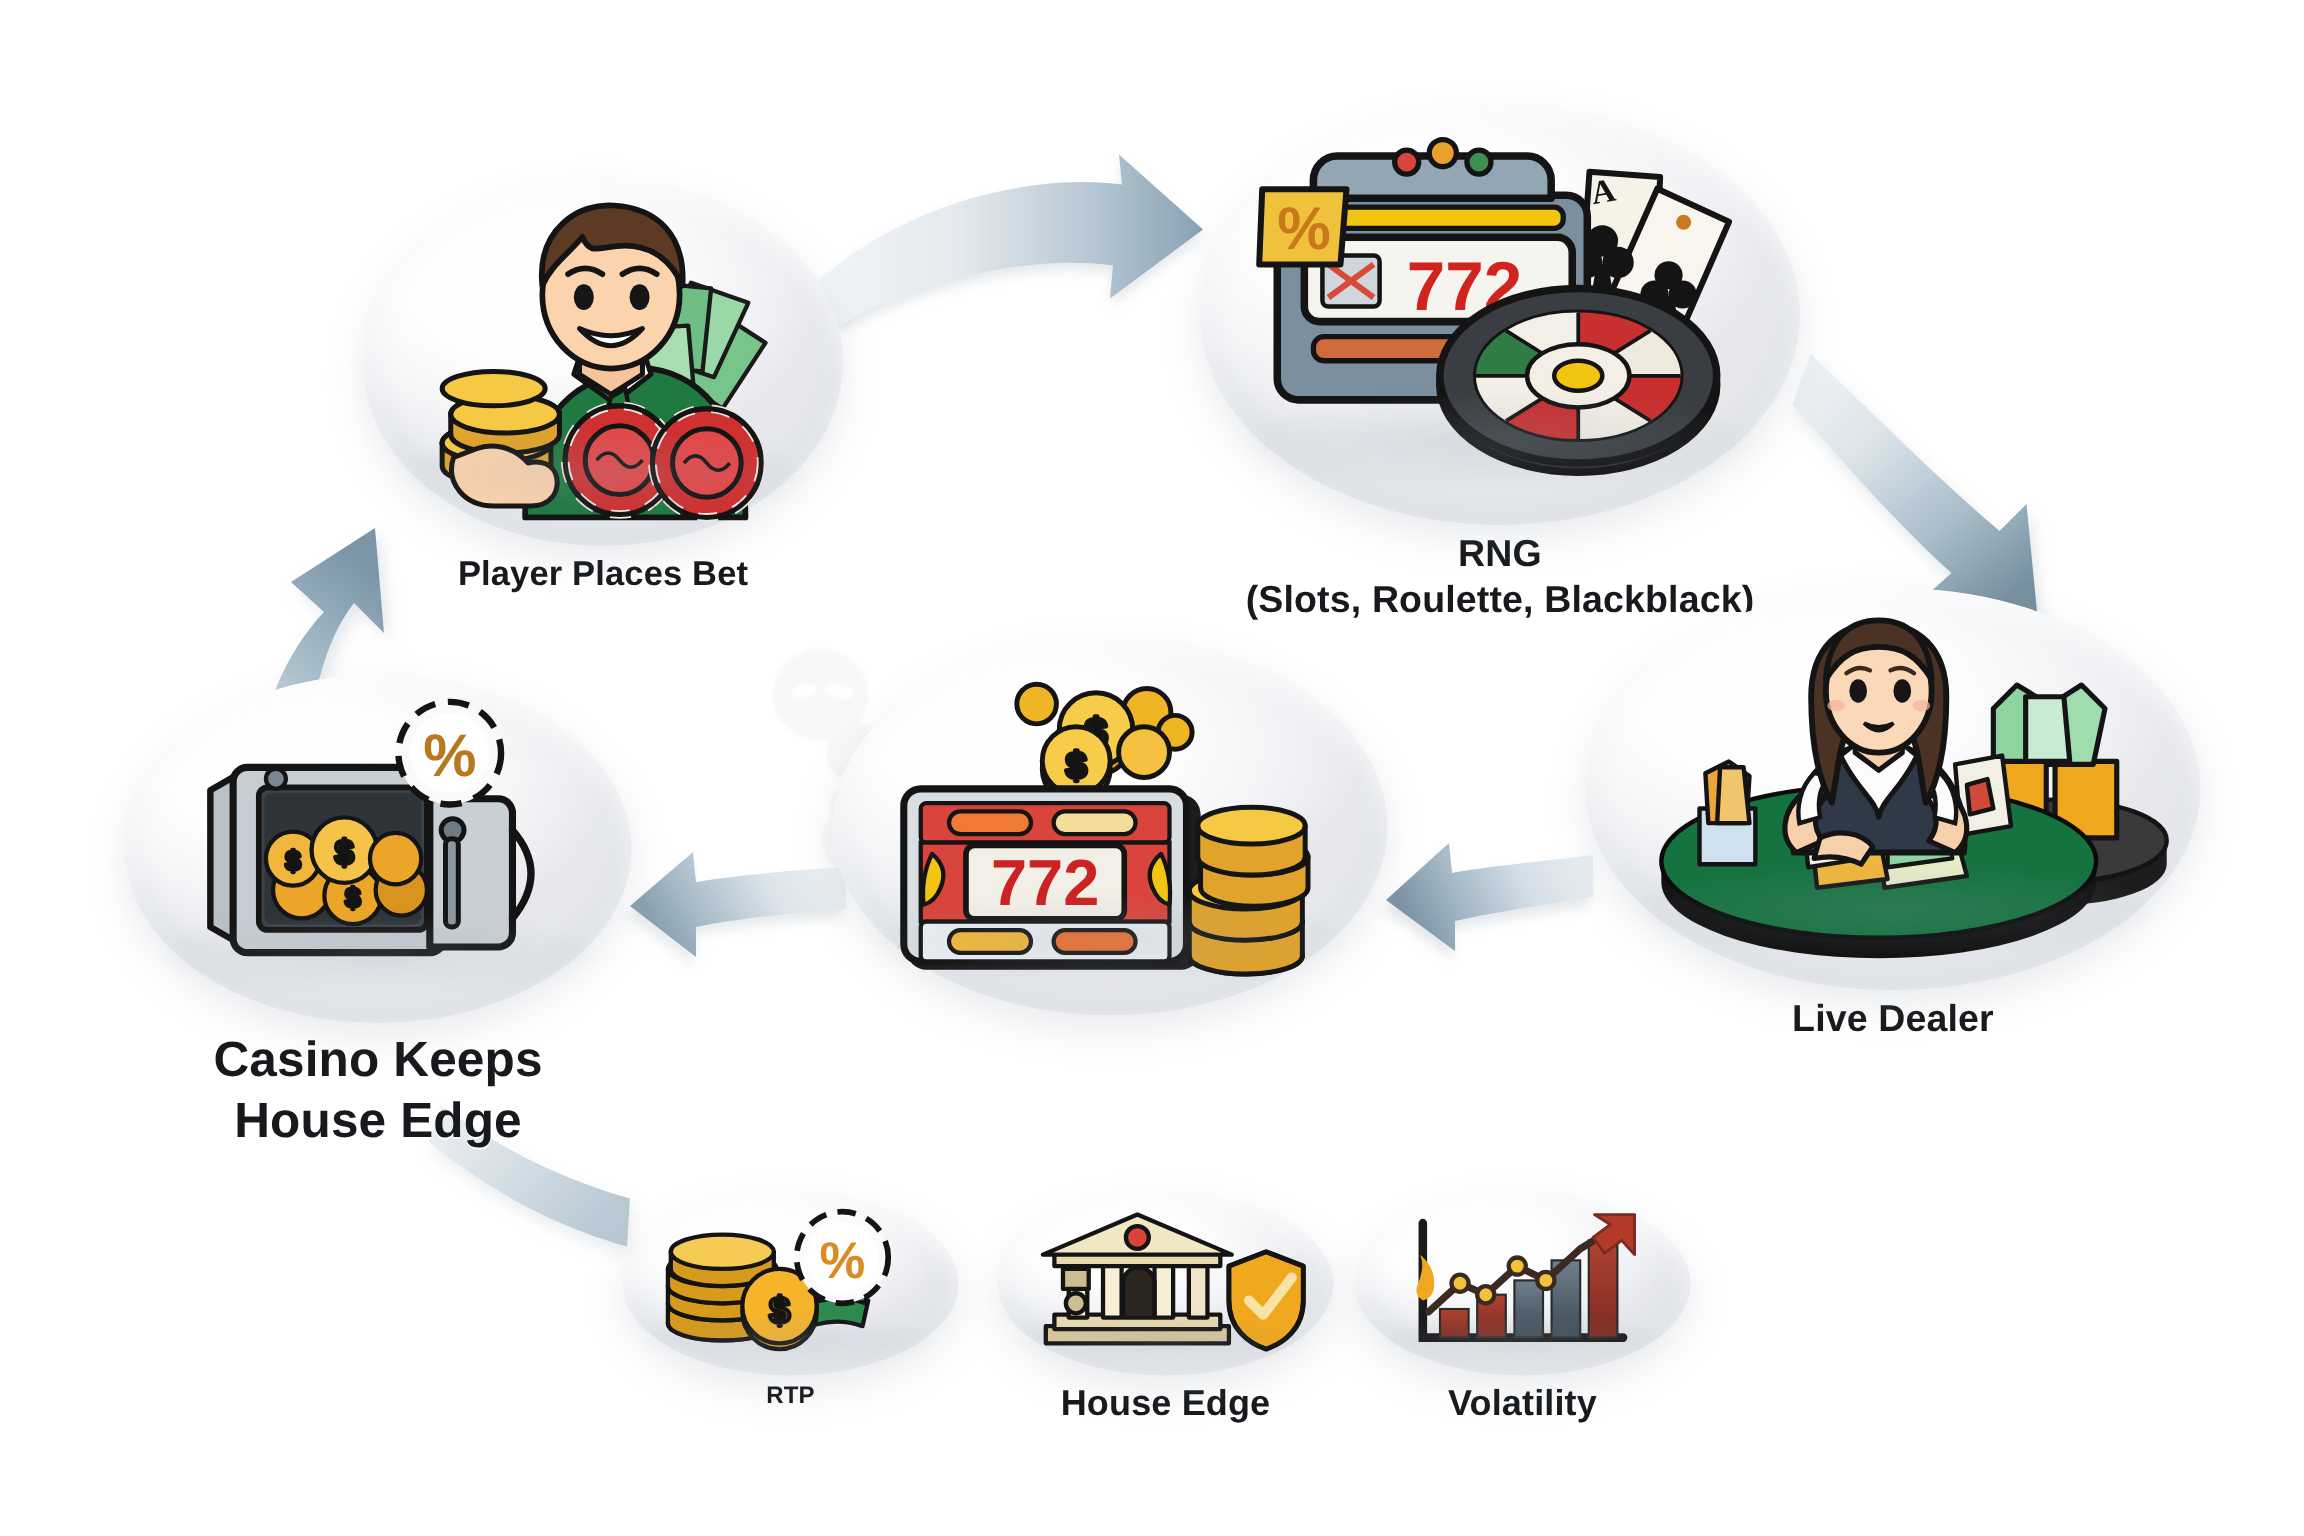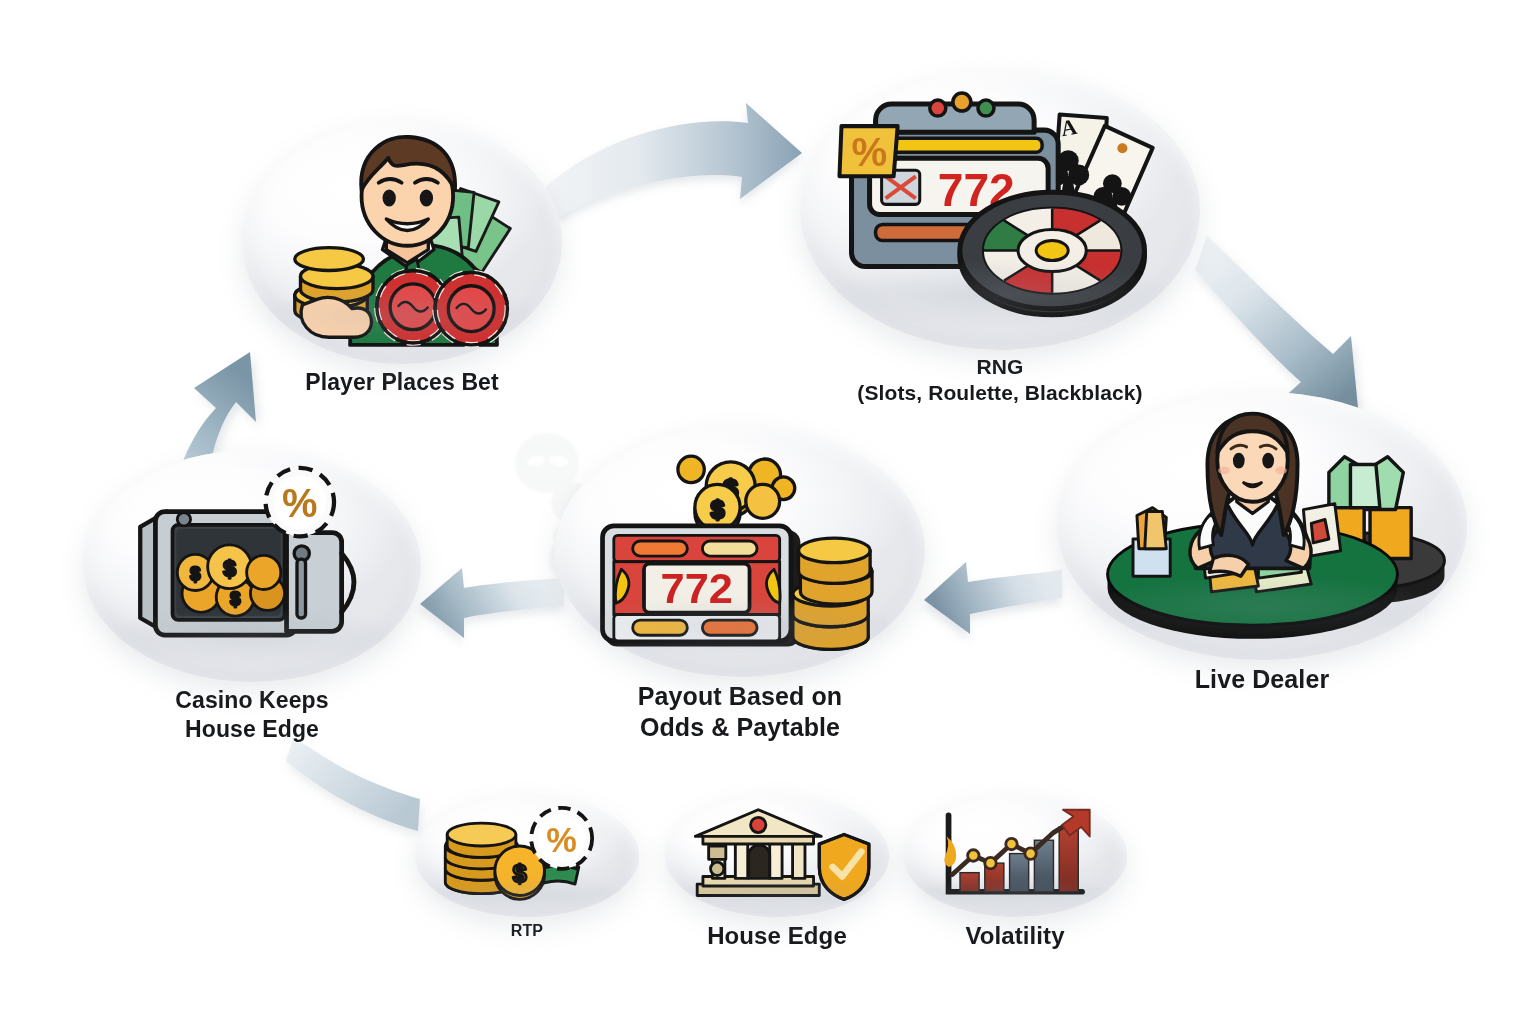--- a/index.html
+++ b/index.html
@@ -324,21 +324,21 @@
             <path d="M222 160 L270 130 A68 42 0 0 1 290 160 Z" fill="#eee9dc"></path>
           </g>
           <g stroke="#141414" stroke-width="2.5">
             <path d="M154 160 H290 M222 118 V202 M174 130 L270 190 M270 130 L174 190"></path>
           </g>
           <ellipse cx="222" cy="160" rx="34" ry="21" fill="#f3efe6" stroke="#141414" stroke-width="3"></ellipse>
           <ellipse cx="222" cy="160" rx="16" ry="10" fill="#f2c513" stroke="#141414" stroke-width="3"></ellipse>
         </svg>
       </div>
     </div>
-    <div class="caption" style="font-size:21px;">RNG
+    <div class="caption" style="font-size:25px;">RNG
 (Slots, Roulette, Blackblack)</div>
   </div>
 
   <div class="node" style="left:1052px;top:392px;width:420px;">
     <div class="disc" style="width:410px;height:268px;">
       <div class="art">
         <svg viewBox="0 0 360 230">
 
           <ellipse cx="290" cy="152" rx="76" ry="28" fill="#2b2b2b"></ellipse>
           <path d="M214 152 v14 a76 28 0 0 0 152 0 v-14z" fill="#1d1d1d"></path>
@@ -450,22 +450,20 @@
             <path d="M216 160 v22 a40 13 0 0 0 80 0 v-22z" fill="#e0a32b"></path>
             <ellipse cx="256" cy="160" rx="40" ry="13" fill="#f6c944"></ellipse>
             <path d="M224 136 v22 a38 13 0 0 0 76 0 v-22z" fill="#e0a32b"></path>
             <ellipse cx="262" cy="136" rx="38" ry="13" fill="#f6c944"></ellipse>
             <path d="M222 114 v22 a38 13 0 0 0 76 0 v-22z" fill="#e0a32b"></path>
             <ellipse cx="260" cy="114" rx="38" ry="13" fill="#f6c944"></ellipse>
           </g>
         </svg>
       </div>
     </div>
-    <div class="caption" style="font-size:25px;">Payout Based on
-Odds &amp; Paytable</div>
   </div>
 
   <div class="node" style="left:72px;top:450px;width:360px;">
     <div class="disc" style="width:338px;height:232px;">
       <div class="art">
         <svg viewBox="0 0 300 210">
 
           <path d="M160 62 L206 44 L214 72 L168 90z" fill="#8f9aa2" stroke="#141414" stroke-width="3.5" stroke-linejoin="round"></path>
 
           <path d="M32 64 L60 48 L60 176 L32 160z" fill="#b9c1c7" stroke="#141414" stroke-width="4.5" stroke-linejoin="round"></path>
@@ -495,21 +493,21 @@
 
           <circle cx="202" cy="92" r="8" fill="#6f7a82" stroke="#141414" stroke-width="3.5"></circle>
           <rect x="197" y="98" width="9" height="62" rx="4" fill="#8d979e" stroke="#141414" stroke-width="3.5"></rect>
 
           <circle cx="200" cy="38" r="36" fill="#fafafa" stroke="#141414" stroke-width="4.5" stroke-dasharray="15 9"></circle>
           <circle cx="200" cy="38" r="28" fill="#ffffff"></circle>
           <text x="200" y="54" text-anchor="middle" font-family="'Liberation Sans',sans-serif" font-size="42" font-weight="bold" fill="#b8781e">%</text>
         </svg>
       </div>
     </div>
-    <div class="caption" style="font-size:23px;">Casino Keeps
+    <div class="caption" style="font-size:33px;">Casino Keeps
 House Edge</div>
   </div>
 
   <div class="node" style="left:412px;top:795px;width:230px;">
     <div class="disc" style="width:224px;height:122px;">
       <div class="art">
         <svg viewBox="0 0 200 110">
           <g stroke="#141414" stroke-width="3" stroke-linejoin="round">
 
             <path d="M106 70 q26 -14 48 -4 l-4 18 q-22 -8 -46 4z" fill="#2f8a4f"></path>

